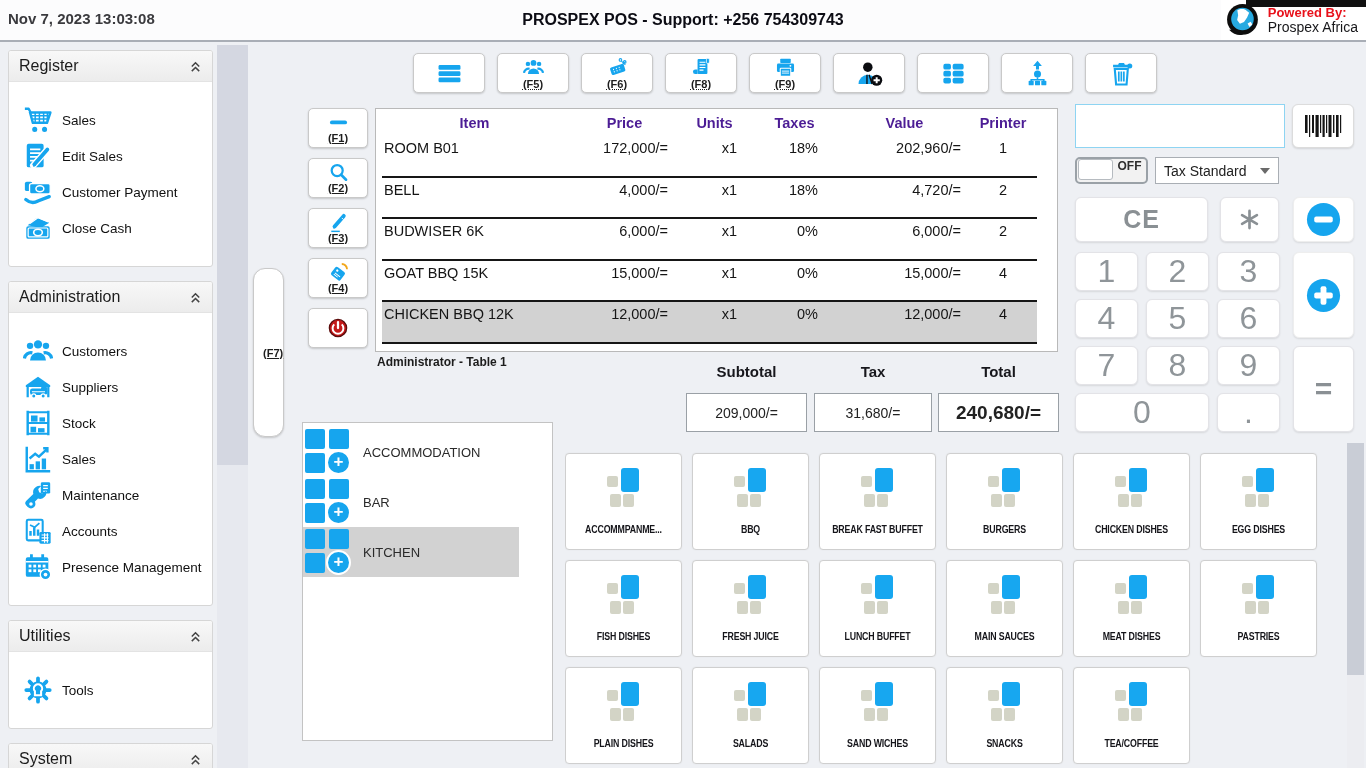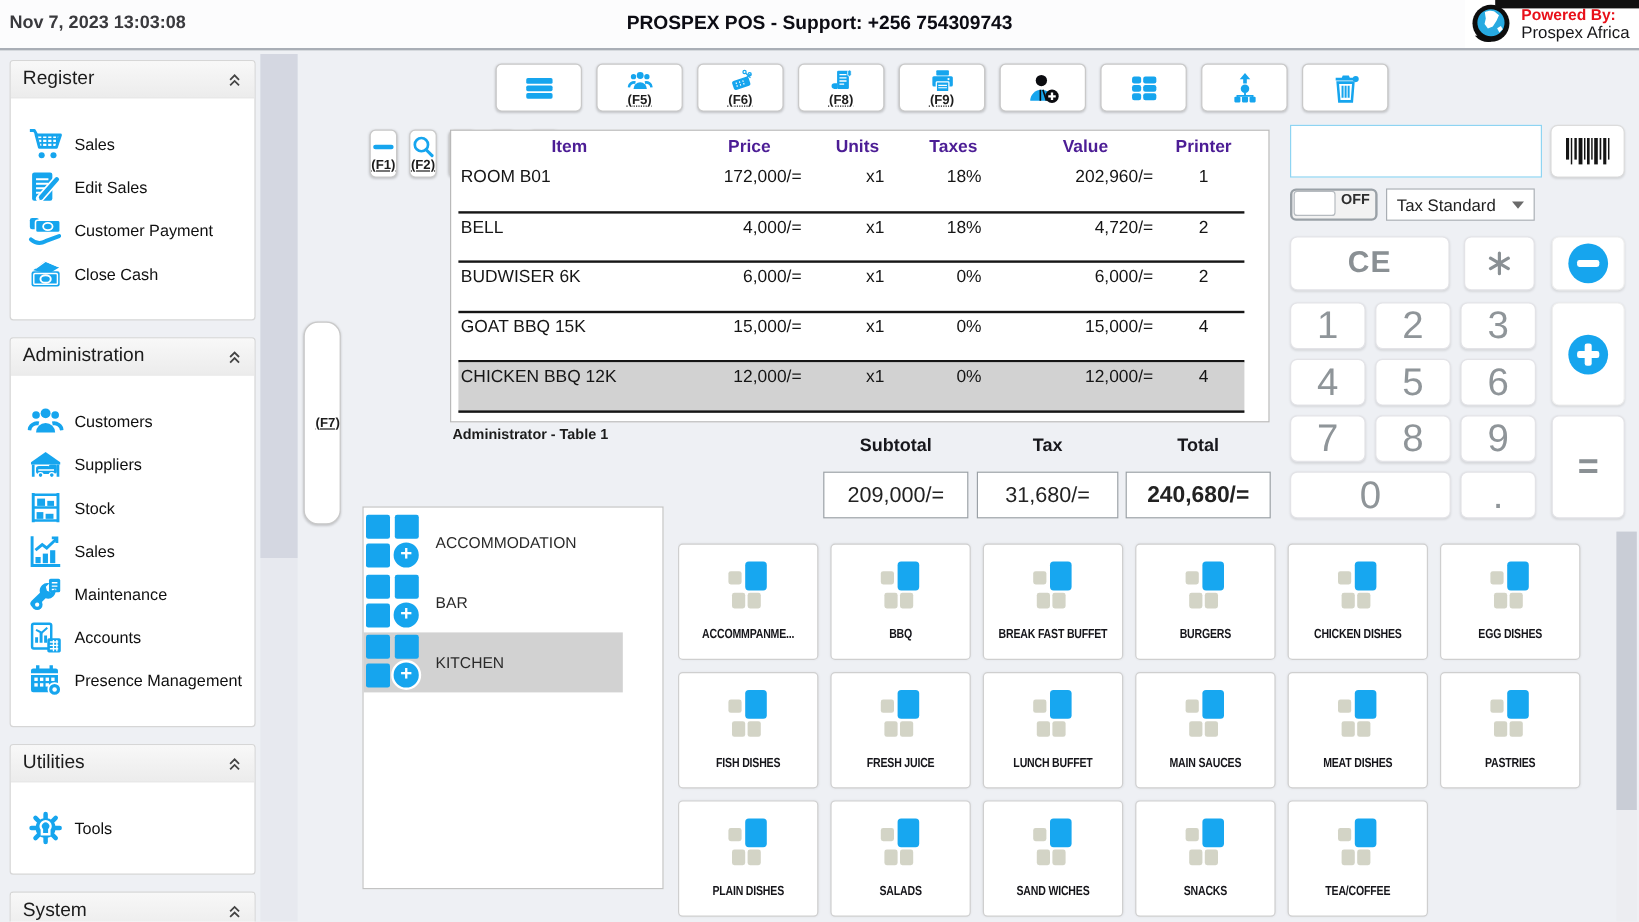--- a/index.html
+++ b/index.html
@@ -34,21 +34,21 @@
   
   .toolbar{position:absolute;left:413px;top:53px;display:flex;gap:12px}
   .toolbtn{width:72px;height:40px;background:#fff;border:1px solid #c9c9c9;border-radius:5px;
            box-shadow:0 1px 2px rgba(0,0,0,.18);display:flex;flex-direction:column;align-items:center;
            justify-content:center;cursor:pointer;padding:0}
   .toolbtn .icon{width:27px;height:27px}
   .toolbtn.haskey .icon{width:21px;height:21px}
   .toolbtn .fkey{font-size:11px;font-weight:bold;color:#1d1d1d;line-height:12px;text-decoration:underline dotted 1px}
   .toolbtn:not(.haskey) .fkey{display:none}
   
-  .fncol{position:absolute;left:308px;top:108px;width:60px;display:flex;flex-direction:row;gap:10px}
+  .fncol{position:absolute;left:308px;top:108px;width:60px;display:flex;flex-direction:column;gap:10px}
   .fnbtn{height:40px;background:#fff;border:1px solid #c9c9c9;border-radius:5px;
          box-shadow:0 1px 2px rgba(0,0,0,.18);display:flex;flex-direction:column;align-items:center;
          justify-content:center;cursor:pointer;padding:0}
   .fnbtn .icon{width:21px;height:21px}
   .fnbtn .fkey{font-size:11px;font-weight:bold;color:#1d1d1d;line-height:11px;text-decoration:underline}
   .fnbtn:not(.haskey) .icon{width:24px;height:24px}
   .fnbtn:not(.haskey) .fkey{display:none}
   .f7{position:absolute;left:253px;top:268px;width:31px;height:169px;background:#fff;
       border:1px solid #c9c9c9;border-radius:12px;box-shadow:0 1px 2px rgba(0,0,0,.18);
       display:flex;flex-direction:row;align-items:center;gap:3px;cursor:pointer}
@@ -68,21 +68,21 @@
   .c-units{text-align:right;padding-right:10px}
   .c-taxes{text-align:right;padding-right:24px}
   .c-value{text-align:right;padding-right:6px}
   .c-printer{text-align:center}
   .receipt-footer{position:absolute;left:377px;top:355px;font-size:12px;font-weight:bold;color:#1c1c1c}
   
   .total-group{position:absolute;top:363px;width:121px;text-align:center}
   #tg-sub{left:686px}#tg-tax{left:814px;width:118px}#tg-total{left:938px}
   .total-label{font-size:15px;font-weight:bold;color:#17171c}
   .total-box{margin-top:13px;height:37px;background:#fff;border:1px solid #9aa0a6;
-             display:flex;align-items:center;justify-content:center;font-size:18px;color:#222}
+             display:flex;align-items:center;justify-content:center;font-size:14px;color:#222}
   #tg-total .total-box{font-weight:bold;font-size:19px}
   
   .scan-input{position:absolute;left:1075px;top:104px;width:210px;height:44px;border:1px solid #8ed4f2;
               background:#fff;box-sizing:border-box;font-size:16px;padding:0 8px;outline:none;
               font-family:"Liberation Sans",sans-serif}
   .barcode-btn{position:absolute;left:1292px;top:104px;width:62px;height:44px;background:#fff;
                border:1px solid #dcdcdc;border-radius:6px;box-shadow:0 1px 2px rgba(0,0,0,.12);
                display:flex;align-items:center;justify-content:center;cursor:pointer}
   .barcode-btn .icon{width:40px;height:26px}
   .toggle{position:absolute;left:1075px;top:157px;width:73px;height:27px;border:2px solid #9aa1a7;

